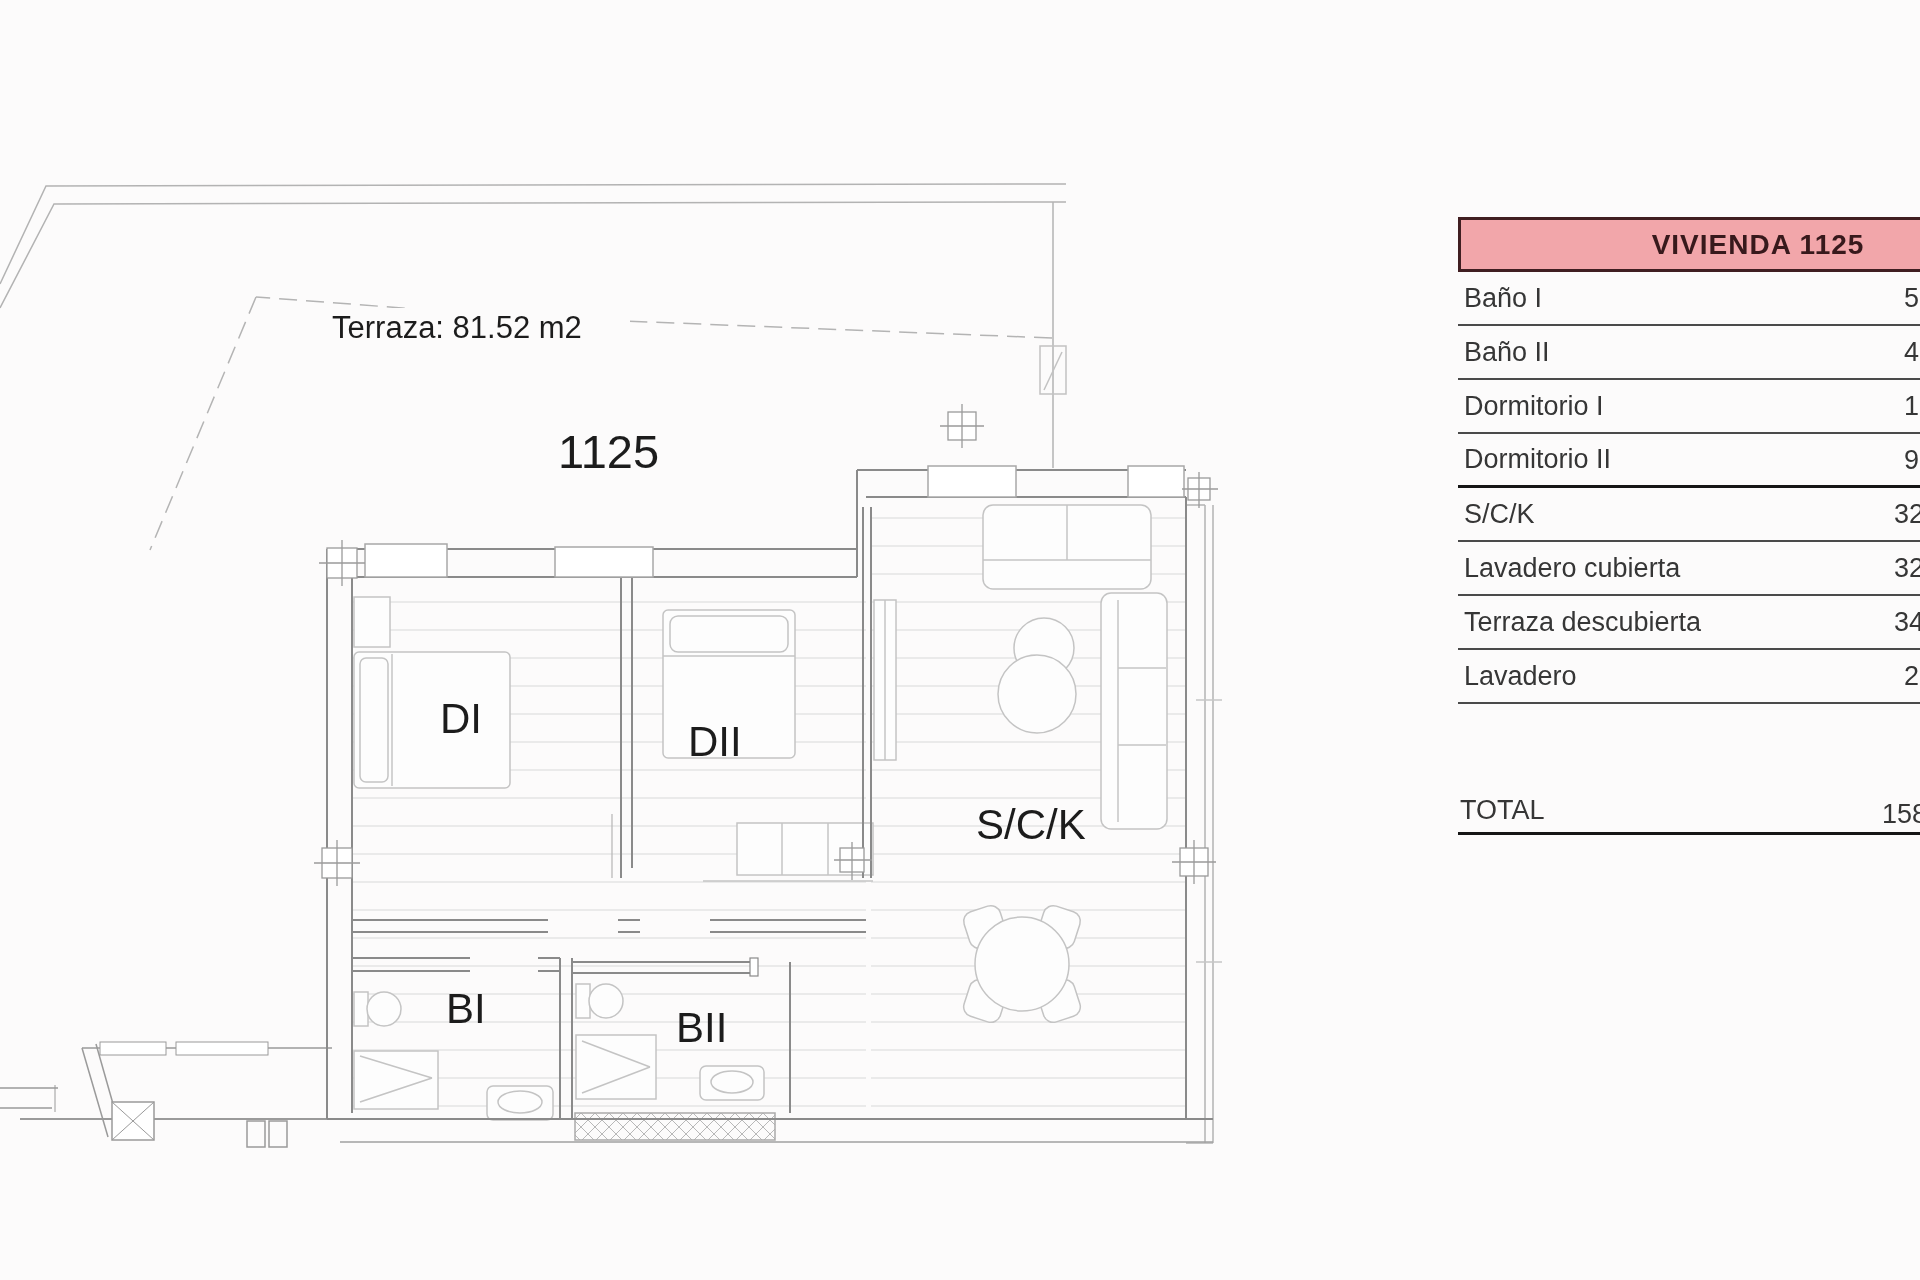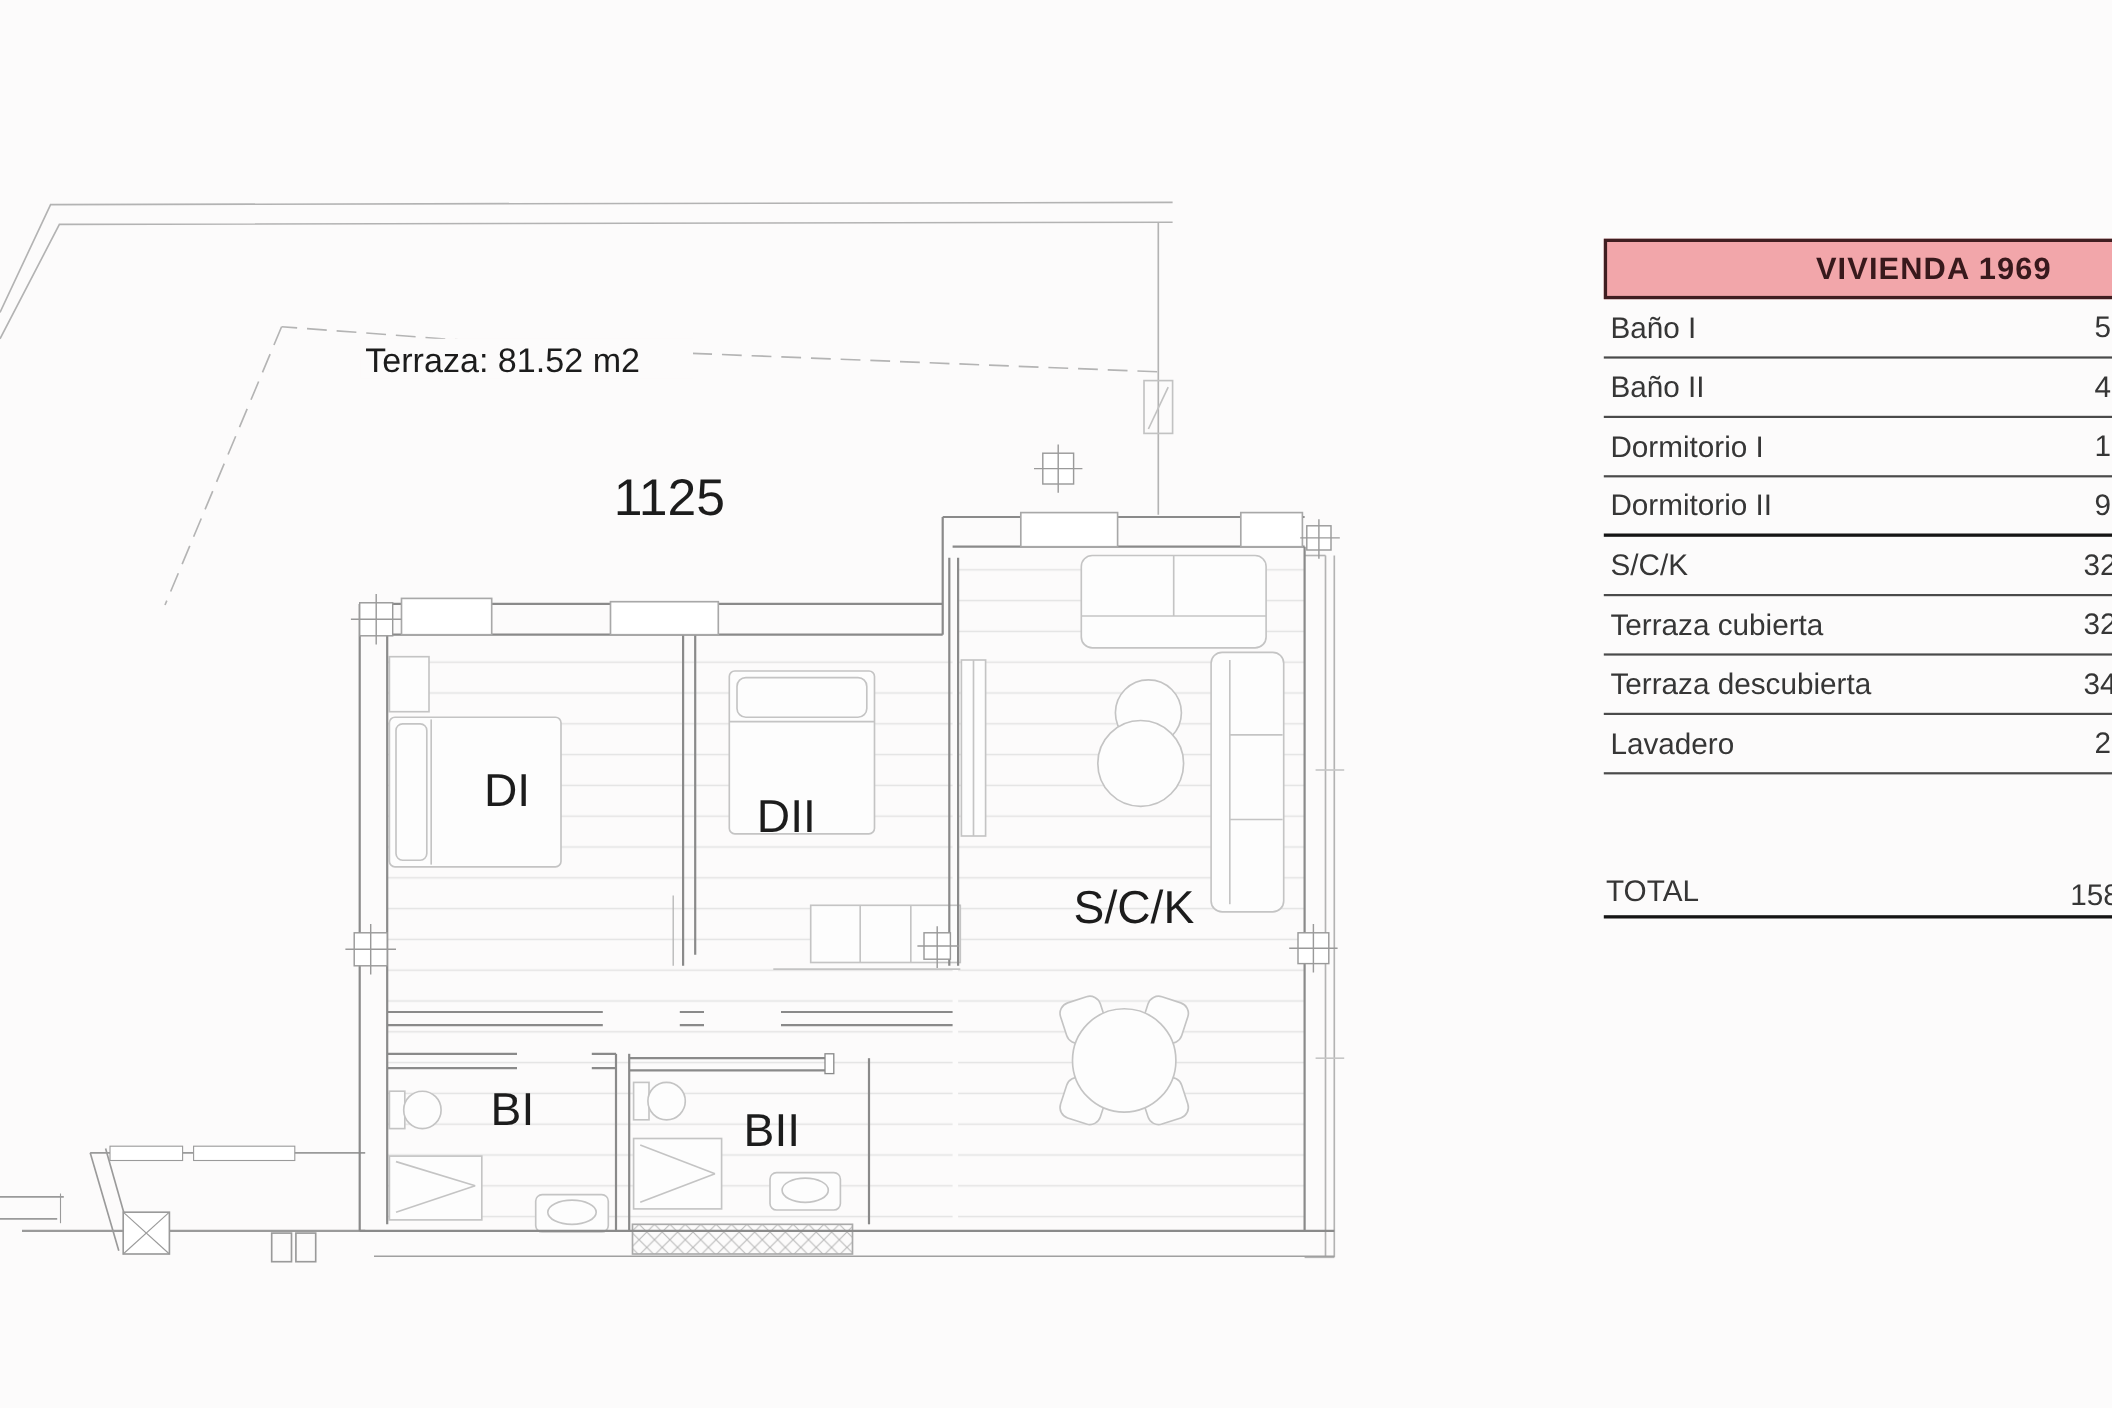--- a/index.html
+++ b/index.html
@@ -238,21 +238,21 @@
   <text class="plan-label" x="558" y="468" font-size="47" fill="#b23a36">1125</text>
   <text class="plan-label" x="440" y="733" font-size="42">DI</text>
   <text class="plan-label" x="688" y="756" font-size="42">DII</text>
   <text class="plan-label" x="976" y="839" font-size="42">S/C/K</text>
   <text class="plan-label" x="446" y="1023" font-size="42">BI</text>
   <text class="plan-label" x="676" y="1042" font-size="42">BII</text>
 </svg>
 
 <div class="area-table">
   <div class="tbl-header">
-    <span>VIVIENDA 1969</span>
+    <span>VIVIENDA 1125</span>
   </div>
 
   <div class="tbl-row">
     <span class="lbl">Baño I</span>
     <span class="val d1">5</span>
   </div>
   <div class="tbl-row">
     <span class="lbl">Baño II</span>
     <span class="val d1">4</span>
   </div>
@@ -262,21 +262,21 @@
   </div>
   <div class="tbl-row thick">
     <span class="lbl">Dormitorio II</span>
     <span class="val d1">9</span>
   </div>
   <div class="tbl-row">
     <span class="lbl">S/C/K</span>
     <span class="val d2">32</span>
   </div>
   <div class="tbl-row">
-    <span class="lbl">Terraza cubierta</span>
+    <span class="lbl">Lavadero cubierta</span>
     <span class="val d2">32</span>
   </div>
   <div class="tbl-row">
     <span class="lbl">Terraza descubierta</span>
     <span class="val d2">34</span>
   </div>
   <div class="tbl-row">
     <span class="lbl">Lavadero</span>
     <span class="val d1">2</span>
   </div>

